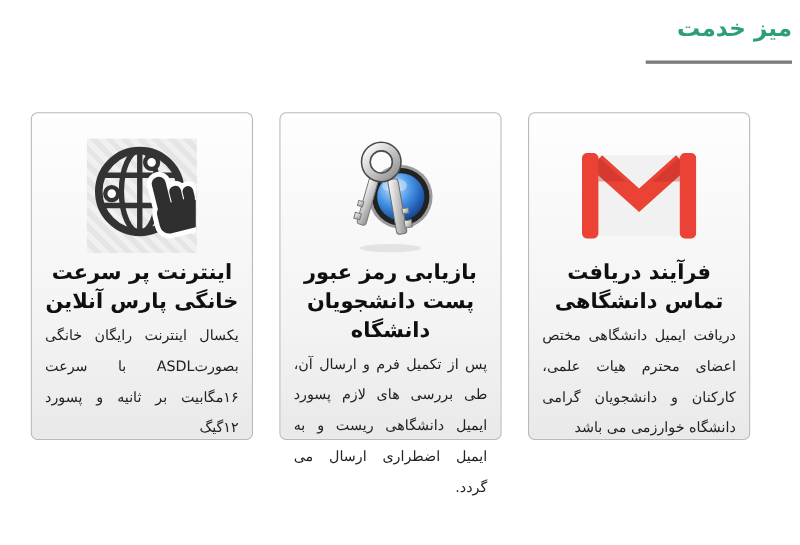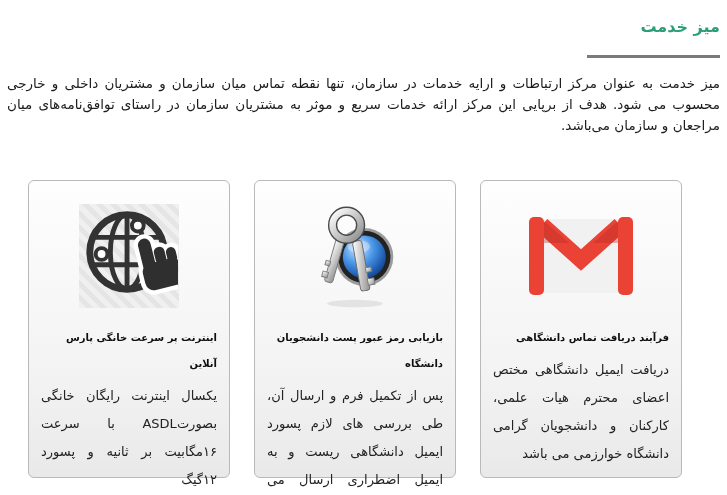--- a/index.html
+++ b/index.html
@@ -5,21 +5,21 @@
   html,body{margin:0;padding:0;background:#fff;}
   body{
     width:727px;height:495px;overflow:hidden;
     font-family:"DejaVu Sans",sans-serif;
     direction:rtl;
     color:#1c1c1c;
   }
   .page{padding:0 7px;}
   .page-title{
     margin:12px 0 0 0;
-    font-size:16px;font-weight:bold;
+    font-size:21px;font-weight:bold;
     color:var(--title-green,#2d9e7a);
     text-align:right;
     line-height:29px;
   }
   .title-underline{
     width:133px;height:3px;
     background:var(--divider-gray,#7b7b7b);
     margin-top:14px;
   }
   .intro{
@@ -39,43 +39,42 @@
     background:linear-gradient(180deg,#fefefe 0%,#f3f3f3 65%,#e9e9e9 100%);
     padding:8px 12px;
     cursor:pointer;
   }
   .card-icon{
     height:114px;
     display:flex;align-items:center;justify-content:center;
     margin-top:10px;
   }
   .card-title{
-    font-size:10px;font-weight:bold;line-height:26px;
-    text-align:right;color:#0f0f0f;
-    margin-top:12px;
+    font-size:19px;font-weight:bold;line-height:26px;
+    text-align:center;color:#0f0f0f;
+    margin-top:0;
   }
   .card-body{
     font-size:13px;line-height:28px;
     text-align:justify;color:#222;
     margin-top:5px;
   }
   .globe-wrap{
     background:repeating-linear-gradient(45deg,#f0f0f0 0 5px,#e5e5e5 5px 10px);
     padding:1px;
   }
 </style>
 </head>
 <body>
 
 <div class="page">
 
   <h1 class="page-title">میز خدمت</h1>
   <div class="title-underline"></div>
 
-  <p class="intro">میز خدمت به عنوان مرکز ارتباطات و ارایه خدمات در سازمان، تنها نقطه تماس میان سازمان و مشتریان داخلی و خارجی محسوب می شود. هدف از برپایی این مرکز ارائه خدمات سریع و موثر به مشتریان سازمان در راستای توافق‌نامه‌های میان مراجعان و سازمان می‌باشد.</p>
 
   <div class="cards">
 
     <div class="card">
       <div class="card-icon">
         <svg width="104" height="78" viewBox="0 0 104 78" aria-hidden="true">
           <rect x="7" y="2" width="90" height="74" fill="#f1f1f1"></rect>
           <path d="M13 8 L52 43 L91 8" fill="none" stroke="#ea4335" stroke-width="16"></path>
           <rect x="0" y="0" width="15" height="78" rx="5" fill="#ea4335"></rect>
           <rect x="89" y="0" width="15" height="78" rx="5" fill="#ea4335"></rect>

